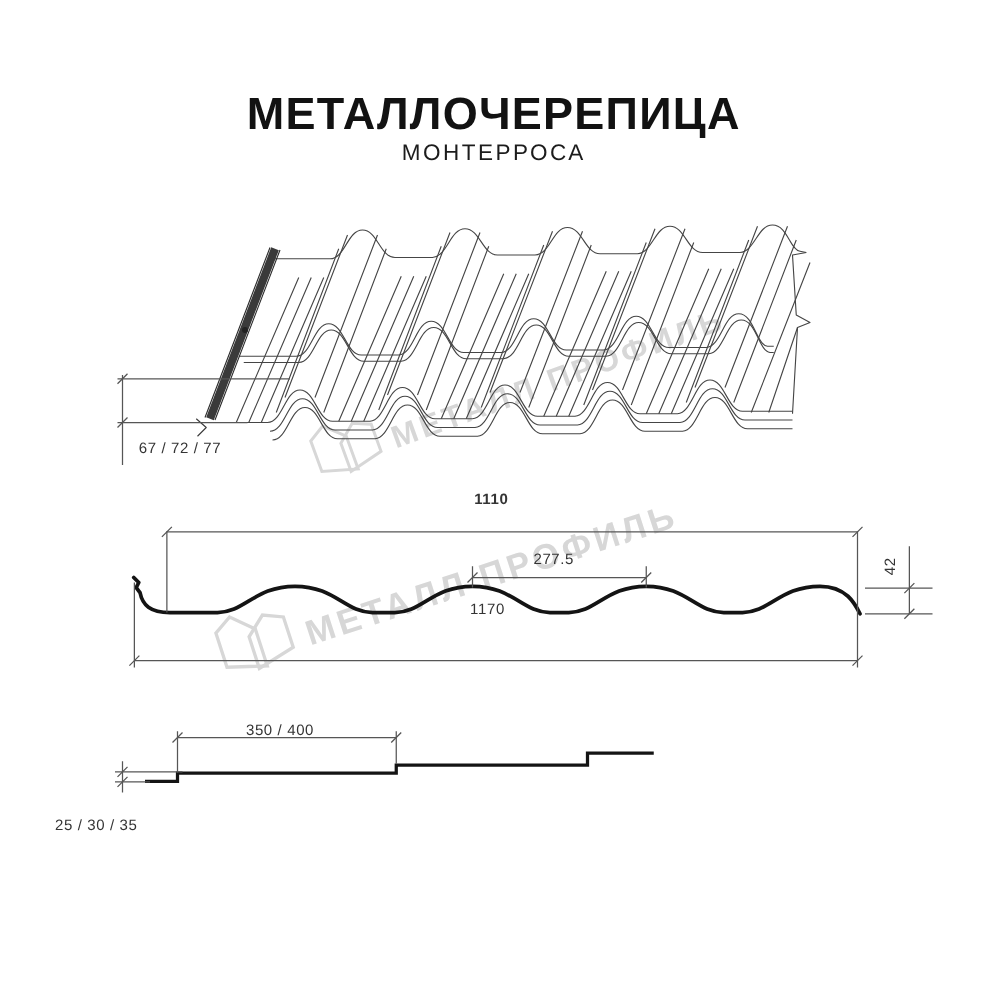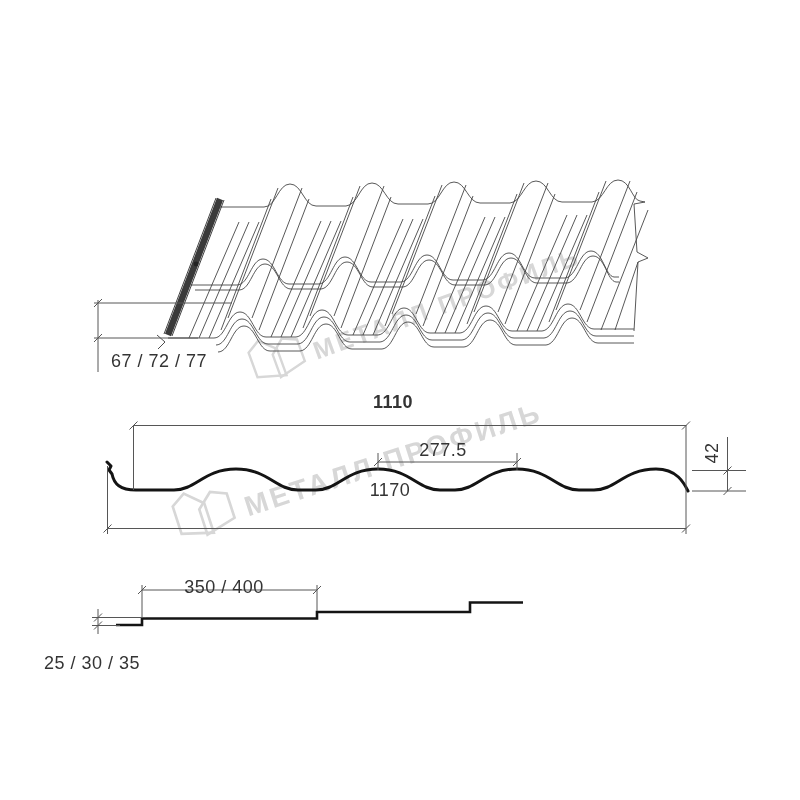--- a/index.html
+++ b/index.html
@@ -1,21 +1,21 @@
 <!DOCTYPE html>
 <html><head>
 <meta charset="utf-8">
 <style>
   html,body{margin:0;padding:0;background:#fff;}
   .canvas{position:relative;width:800px;height:800px;background:#ffffff;overflow:hidden;
           font-family:"Liberation Sans", sans-serif;}
   .lbl{position:absolute;white-space:nowrap;color:#373737;}
   .title{font-size:36px;font-weight:700;letter-spacing:1px;color:#121212;transform:translateX(-50%);}
   .subtitle{font-size:18px;font-weight:500;letter-spacing:2px;color:#1c1c1c;transform:translateX(-50%);}
-  .dim{font-size:18px;color:#343434;letter-spacing:.5px;}
+  .dim{font-size:12px;color:#343434;letter-spacing:.5px;}
   .dim.center{transform:translateX(-50%);}
   .dim.rot{transform:translate(-50%,-50%) rotate(-90deg);}
   .wm{position:absolute;display:flex;align-items:flex-end;gap:10px;z-index:1;pointer-events:none;}
   .wm-text{font-size:25px;font-weight:700;letter-spacing:3px;color:#d7d7d7;white-space:nowrap;}
   .wm2 .wm-text{font-size:28px;}
   svg.art{position:absolute;left:0;top:0;z-index:2;}
   .lbl{z-index:3;}
 </style>
 </head>
 <body>
@@ -163,20 +163,22 @@
         <g>
           <path d="M92,617.5 H146"></path>
           <path d="M92,625.5 H120"></path>
           <path d="M98,609 V634"></path>
           <path d="M94,621.5 L102,613.5 M94,629.5 L102,621.5"></path>
         </g>
       </g>
     </g>
   </svg>
 
+  <div class="lbl title" style="left:395px;top:70px;">МЕТАЛЛОЧЕРЕПИЦА</div>
+  <div class="lbl subtitle" style="left:395px;top:112px;">МОНТЕРРОСА</div>
 
   <div class="lbl dim" style="left:111px;top:351px;">67 / 72 / 77</div>
 
   <div class="lbl dim center" style="left:393px;top:392px;font-weight:bold;">1110</div>
   <div class="lbl dim center" style="left:443px;top:440px;text-align:center;">277.5</div>
   <div class="lbl dim rot" style="left:712px;top:453px;">42</div>
   <div class="lbl dim center" style="left:390px;top:480px;">1170</div>
 
   <div class="lbl dim center" style="left:224px;top:577px;">350 / 400</div>
   <div class="lbl dim" style="left:44px;top:637px;margin-top:16px;">25 / 30 / 35</div>

